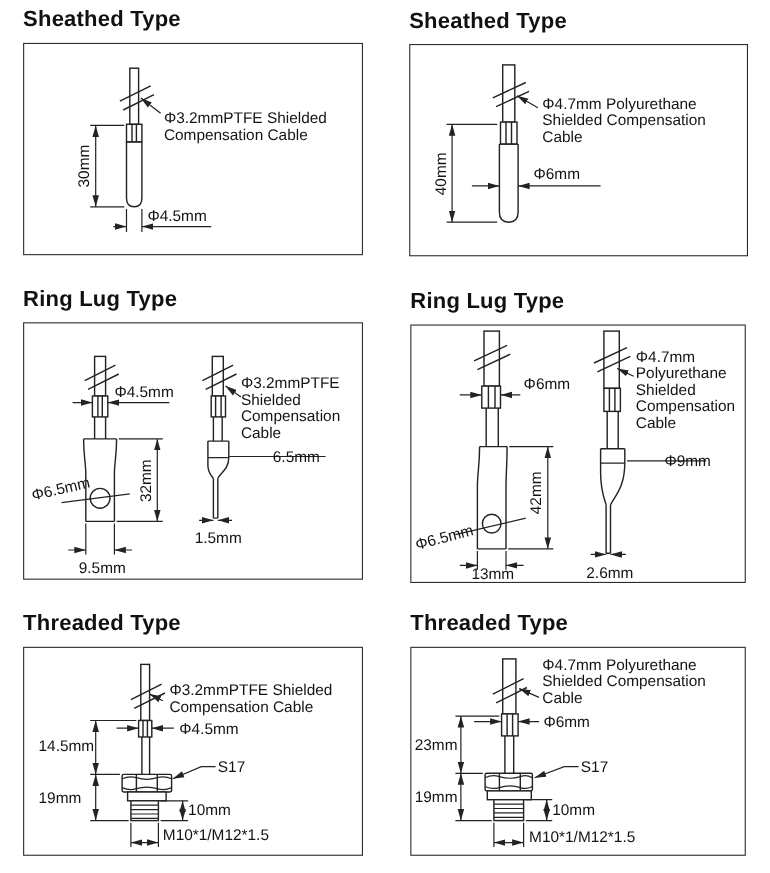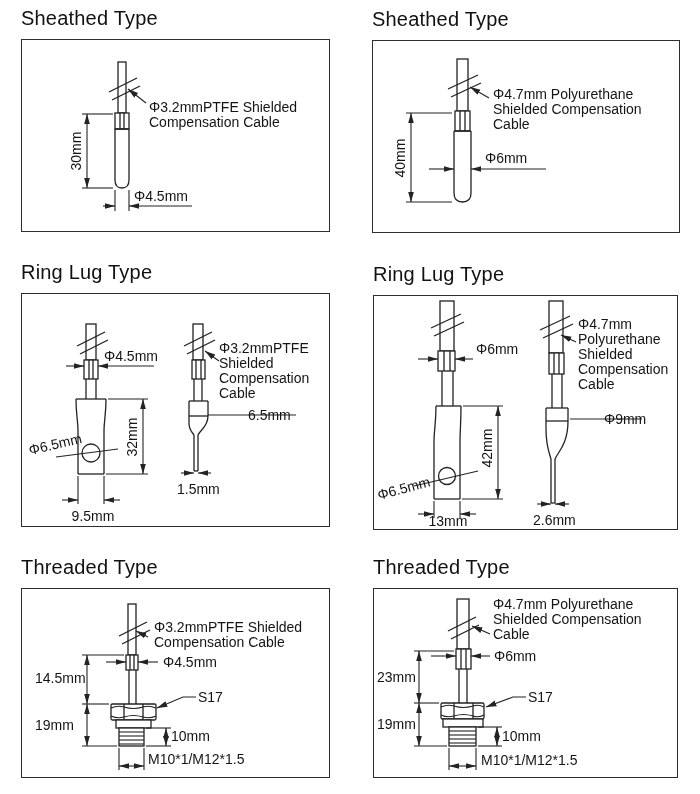--- a/index.html
+++ b/index.html
@@ -1,19 +1,19 @@
 <!DOCTYPE html>
 <html><head>
 <meta charset="utf-8">
 <style>
   * { margin:0; padding:0; box-sizing:border-box; }
   html,body { width:700px; height:794px; background:#ffffff; font-family:"Liberation Sans",sans-serif; }
   body { position:relative; overflow:hidden; }
   .cell { position:absolute; }
-  .title { font-size:20px; font-weight:normal; color:#111; line-height:24px; margin-bottom:9px; letter-spacing:.2px; }
+  .title { font-size:20px; font-weight:bold; color:#111; line-height:24px; margin-bottom:9px; letter-spacing:.2px; }
   .box { border:1.6px solid #2d2d2d; background:#fff; }
   svg { display:block; }
   svg text { font-family:"Liberation Sans",sans-serif; font-size:14px; fill:#141414; }
   .ln  { stroke:#232323; stroke-width:1.3; fill:none; }
   .lnf { stroke:#232323; stroke-width:1.3; fill:#ffffff; }
   .th  { stroke:#232323; stroke-width:1.1; fill:none; }
 </style>
 </head>
 <body>
 

